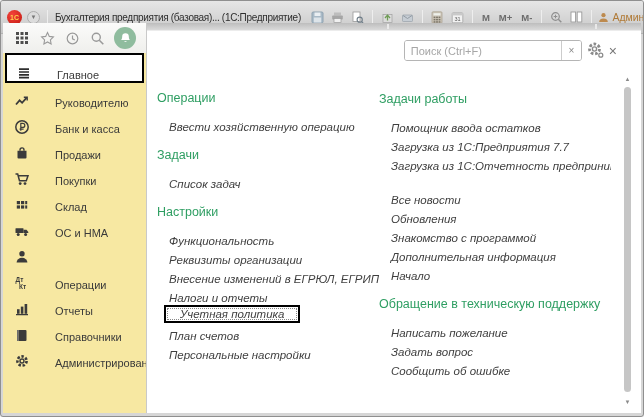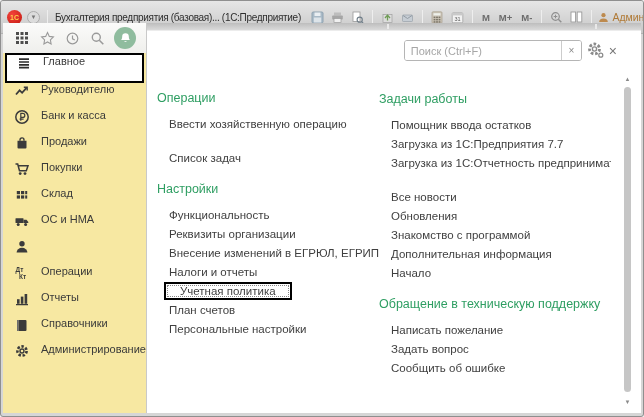--- a/index.html
+++ b/index.html
@@ -24,21 +24,21 @@
   
   .app { position:absolute; top:22px; left:2px; right:2px; bottom:3px; display:flex; background:#fff; }
 
   
   .sidebar { width:143px; flex:none; display:flex; flex-direction:column; background:#f7e8a2; }
   .side-iconbar { height:30px; flex:none; background:linear-gradient(#fbfbfa,#efefec);
     display:flex; align-items:center; justify-content:space-between; padding:0 10px; }
   .side-iconbar .tbi { display:flex; align-items:center; justify-content:center; width:18px; height:18px; }
   .bell-wrap { width:22px; height:22px; border-radius:50%; background:#8fbc9e; display:flex; align-items:center; justify-content:center; }
   .side-menu { flex:1; }
-  .side-item { height:26px; display:flex; align-items:flex-start; padding-left:9px; gap:9px;
+  .side-item { height:26px; display:flex; align-items:flex-end; padding-left:9px; gap:23px;
     font-size:11px; color:#3a3a3a; cursor:pointer; }
   .side-item .ic { width:20px; flex:none; display:flex; justify-content:center; }
   .side-item.selected { height:30px; background:#fff; border:2px solid #000; margin:0 2px; padding-left:7px; }
 
   
   .main { flex:1; position:relative; background:#fff; border-left:1px solid #c9c9c9; display:flex; flex-direction:column; }
   .top-strip { height:8px; flex:none; background:linear-gradient(#bdbdbd,#dadada); border-bottom:1px solid #ececec; position:relative; }
   .strip-div { position:absolute; top:1px; bottom:1px; width:2px; background:#e9e9e9; }
   .panel { flex:1; position:relative; }
 
@@ -49,21 +49,21 @@
   .search-clear { width:20px; border-left:1px solid #ccc; background:#fff; display:flex; align-items:center; justify-content:center;
     color:#888; font-size:10px; cursor:pointer; }
   .panel-close { color:#777; font-size:14px; line-height:14px; cursor:pointer; }
 
   .content { position:absolute; left:10px; top:58px; right:30px; bottom:0; display:flex; overflow:hidden; }
   .col { padding-top:2px; }
   .col1 { width:222px; flex:none; }
   .col2 { flex:1; padding-top:3px; }
   .section { margin-bottom:15px; }
   .sec-h { font-size:12.5px; color:#2e9e62; margin-bottom:9px; font-weight:400; }
-  .link { height:19px; display:flex; align-items:center; padding-left:12px; font-size:11.5px; color:#3f3f3f; cursor:pointer; }
+  .link { height:19px; display:flex; align-items:flex-end; padding-left:12px; font-size:11.5px; color:#3f3f3f; cursor:pointer;font-style:italic; }
   .link span { white-space:nowrap; }
   .link.focused span { border:2px solid #000; outline:1px dotted #888; outline-offset:-4px; padding:1px 14px; margin-left:-5px; }
 
   
   .vscroll { position:absolute; top:44px; right:9px; bottom:7px; width:9px; }
   .sb-arrow { position:absolute; left:0; width:9px; text-align:center; font-size:6px; color:#8a8a8a; line-height:8px; cursor:pointer; }
   .sb-up { top:0; } .sb-down { bottom:0; }
   .sb-thumb { position:absolute; left:1px; top:12px; bottom:14px; width:7px; background:#c6c6c6; border-radius:4px; cursor:pointer; }
 
   svg { display:block; }
@@ -358,20 +358,21 @@
         <div class="content">
 
           <div class="col col1">
             <div class="section">
               <div class="sec-h">Операции</div>
               <div class="link">
                   <span>Ввести хозяйственную операцию</span>
                 </div>
             </div>
             <div class="section">
+              <div class="sec-h">Задачи</div>
               <div class="link">
                   <span>Список задач</span>
                 </div>
             </div>
             <div class="section">
               <div class="sec-h">Настройки</div>
               <div class="link">
                   <span>Функциональность</span>
                 </div>
               <div class="link">

